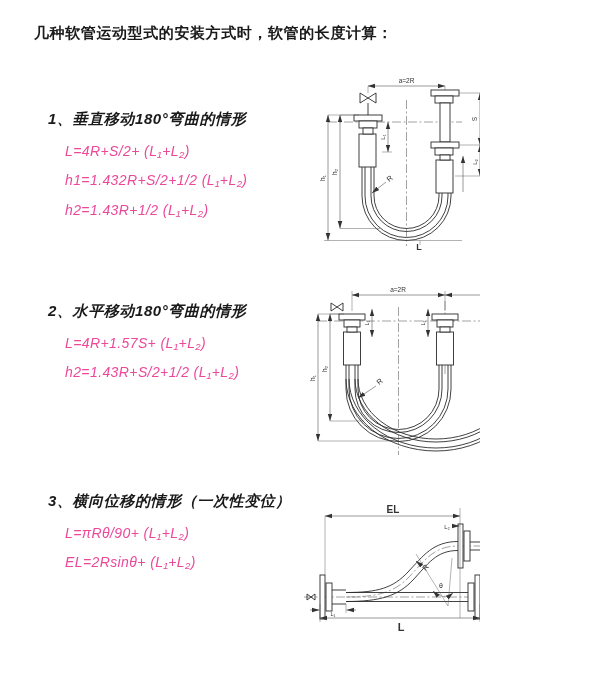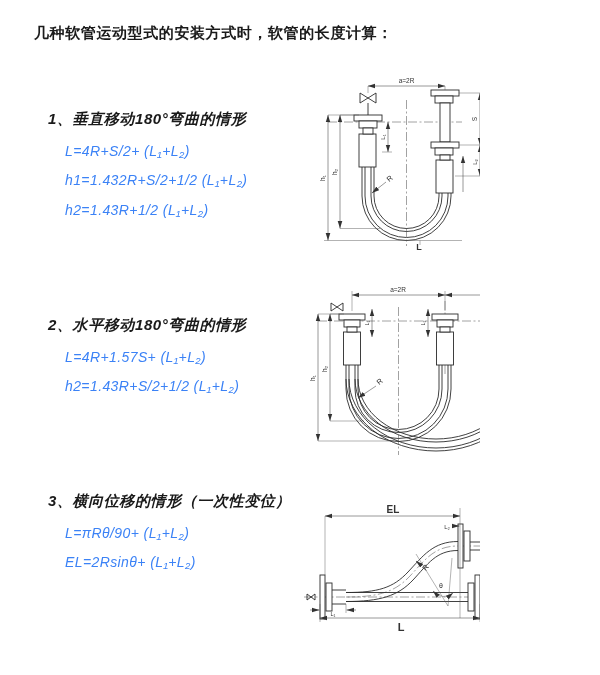--- a/index.html
+++ b/index.html
@@ -6,21 +6,21 @@
   .page {
     position:relative; width:480px; height:675px; background:#fff;
     font-family:"Liberation Sans","DejaVu Sans",sans-serif; color:#1a1a1a; overflow:hidden;
   }
   .title {
     position:absolute; left:34px; top:24px;
     font-size:15px; font-weight:700; letter-spacing:0.6px;
   }
   .sec { position:absolute; left:48px;font-style:italic; }
   .sec-heading { font-size:15px; font-weight:700; letter-spacing:0.6px; }
-  .formula { font-size:14px; margin:13.5px 0 0 17px; letter-spacing:0.4px; color:#3b82f6; }
+  .formula { font-size:14px; margin:13.5px 0 0 17px; letter-spacing:0.4px; color:#ec4899; }
   .diagram { position:absolute; }
   .diagram text { font-family:"Liberation Sans","DejaVu Sans",sans-serif; fill:#333; }
   .dln  { stroke:#2b2b2b; stroke-width:0.9; fill:none; }
   .dim  { stroke:#444; stroke-width:0.55; fill:none; }             
   .thin { stroke:#555; stroke-width:0.45; fill:none; }             
   .cl   { stroke:#555; stroke-width:0.55; fill:none; stroke-dasharray:9 2.5 2 2.5; } 
   .flg  { stroke:#2b2b2b; stroke-width:0.9; fill:#fff; }           
 </style>
 </head>
 <body>
@@ -103,21 +103,21 @@
       <path class="dim" d="M153,126 V90" marker-end="url(#a1)"></path>
 
       <path class="dim" d="M76,116 L62,127" marker-end="url(#a1)"></path>
       <text x="80" y="115" font-size="7.5" text-anchor="middle" transform="rotate(-40 80 113)">R</text>
 
       <path class="thin" d="M110,174.5 V179"></path>
       <text x="109" y="184" font-size="9" font-weight="bold" text-anchor="middle" fill="#111">L</text>
     </g>
   </svg>
 
-  <section class="sec" style="top:316px">
+  <section class="sec" style="top:302px">
     <div class="sec-heading">2、水平移动180°弯曲的情形</div>
     <div class="formula">L=4R+1.57S+ (L₁+L₂)</div>
     <div class="formula">h2=1.43R+S/2+1/2 (L₁+L₂)</div>
   </section>
 
   <svg class="diagram" style="left:308px; top:281px" width="260" height="182" viewBox="0 0 260 182">
     <defs>
       <marker id="a2" markerWidth="9" markerHeight="7" refX="7.4" refY="3" orient="auto-start-reverse" markerUnits="userSpaceOnUse">
         <path d="M0,0.7 L7.5,3 L0,5.3 Z" fill="#333"></path>
       </marker>

